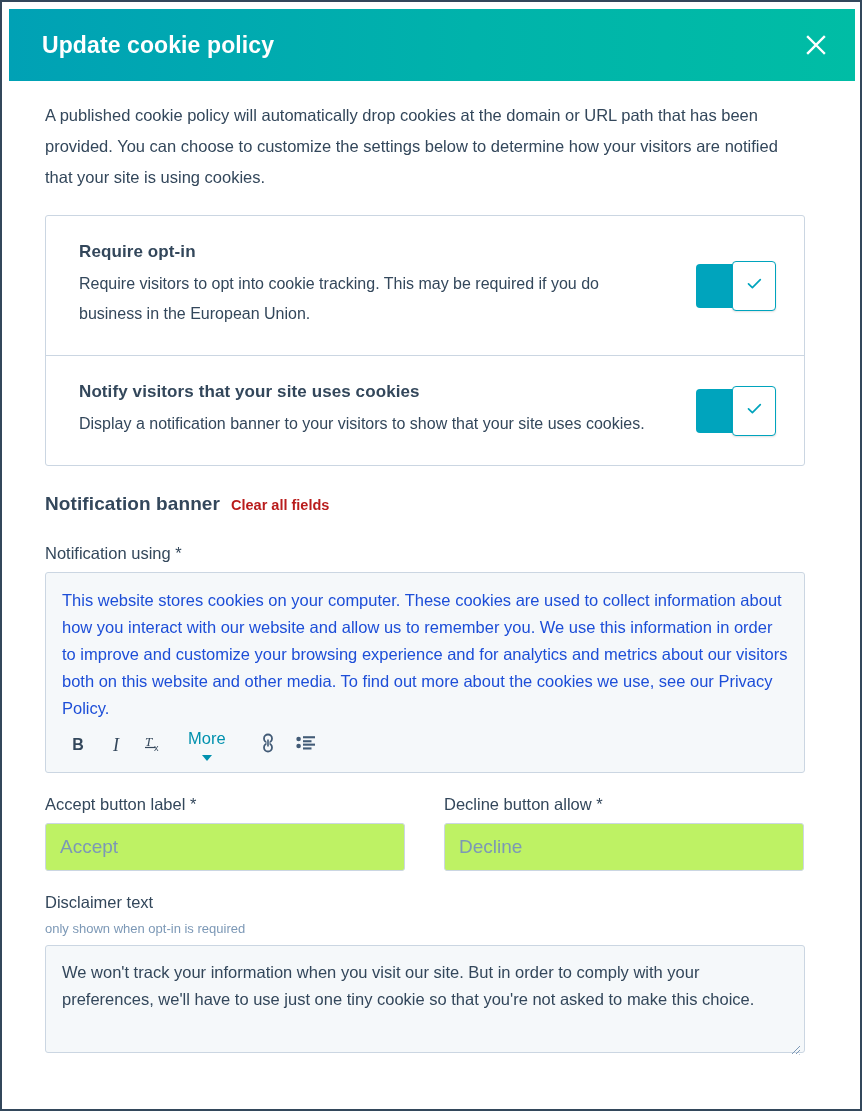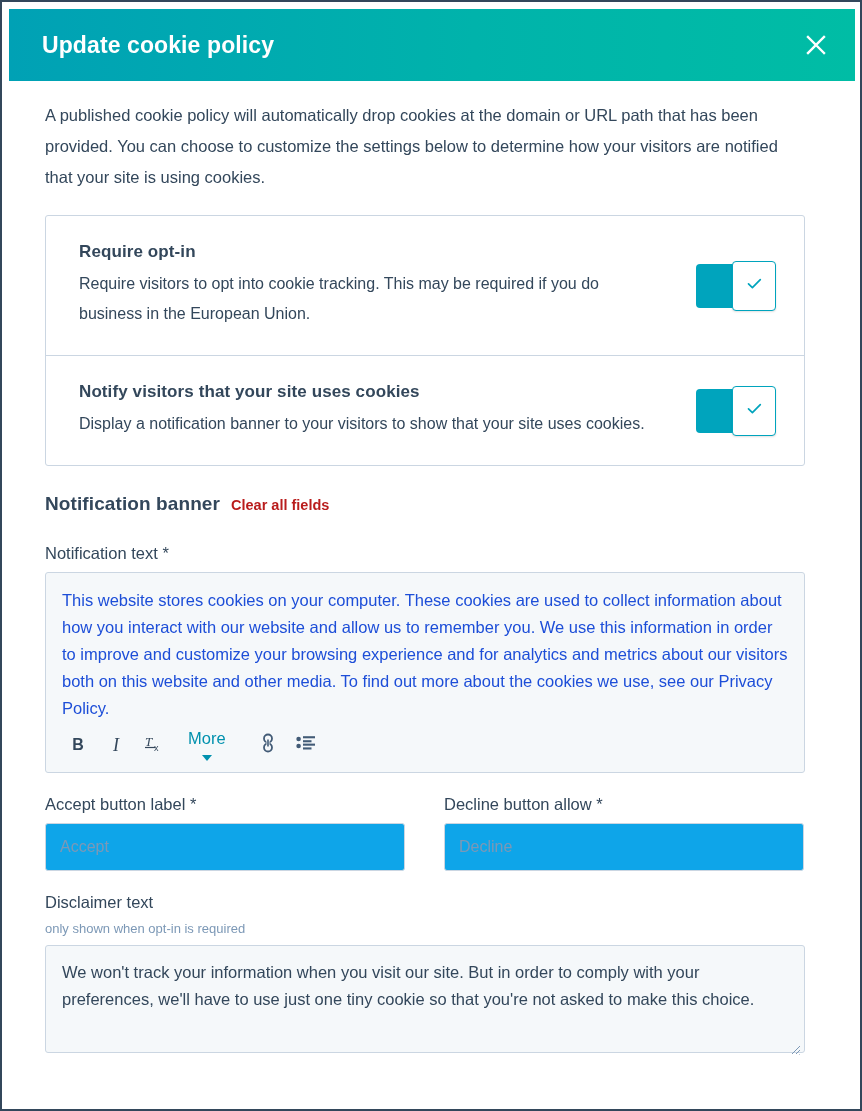--- a/index.html
+++ b/index.html
@@ -221,25 +221,25 @@
   .two-col {
     display: flex;
     gap: 39px;
     width: 760px;
     margin-bottom: 22px;
   }
   .col { width: 360px; }
   .text-input {
     width: 100%;
     height: 48px;
-    background: #0ea5e9;
+    background: #bef264;
     border: 1px solid #cbd6e2;
     border-radius: 3px;
     padding: 0 14px;
-    font-size: 16px;
+    font-size: 19px;
     color: #33475b;
     font-family: "Liberation Sans", sans-serif;
   }
   .text-input::placeholder { color: #7c98b6; opacity: 1; }
 
   
   .textarea-wrap {
     position: relative;
     width: 760px;
   }
@@ -322,21 +322,21 @@
         </div>
       </div>
 
     </div>
 
     <div class="section-head">
       <span class="section-title">Notification banner</span>
       <a class="link" href="#">Clear all fields</a>
     </div>
 
-    <div class="field-label">Notification text *</div>
+    <div class="field-label">Notification using *</div>
 
     <div class="richtext">
       <div class="richtext-content" contenteditable="false" style="">This website stores cookies on your computer. These cookies are used to collect information about how you interact with our website and allow us to remember you. We use this information in order to improve and customize your browsing experience and for analytics and metrics about our visitors both on this website and other media. To find out more about the cookies we use, see our Privacy Policy.</div>
       <div class="richtext-toolbar">
         <button class="tb-btn tb-bold">B</button>
         <button class="tb-btn tb-italic">I</button>
         <button class="tb-btn">
           <span>
             <svg width="20" height="20" viewBox="0 0 20 20">
               <text x="1" y="13" font-family="Liberation Serif, serif" font-size="13" font-style="italic" fill="#33475b">T</text>

